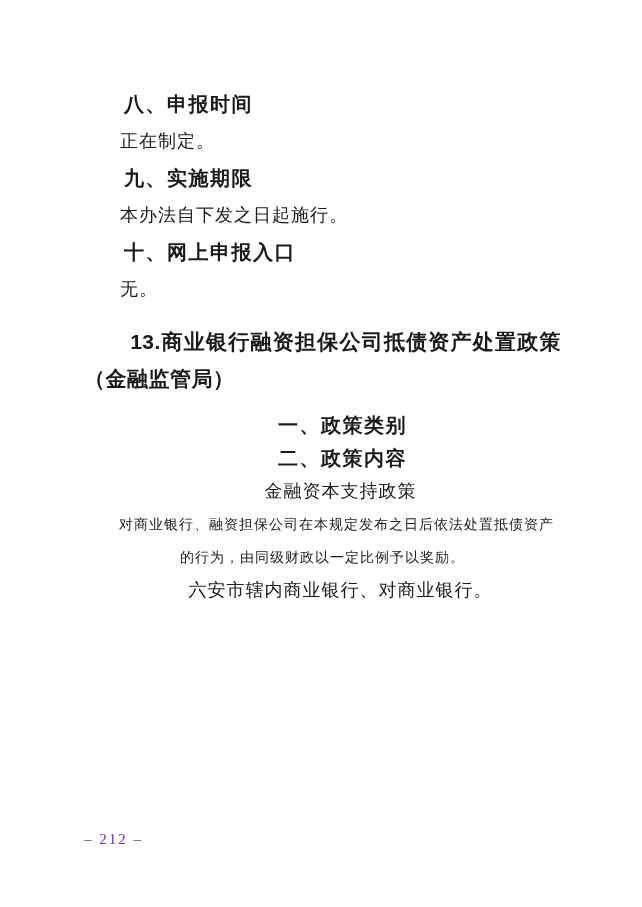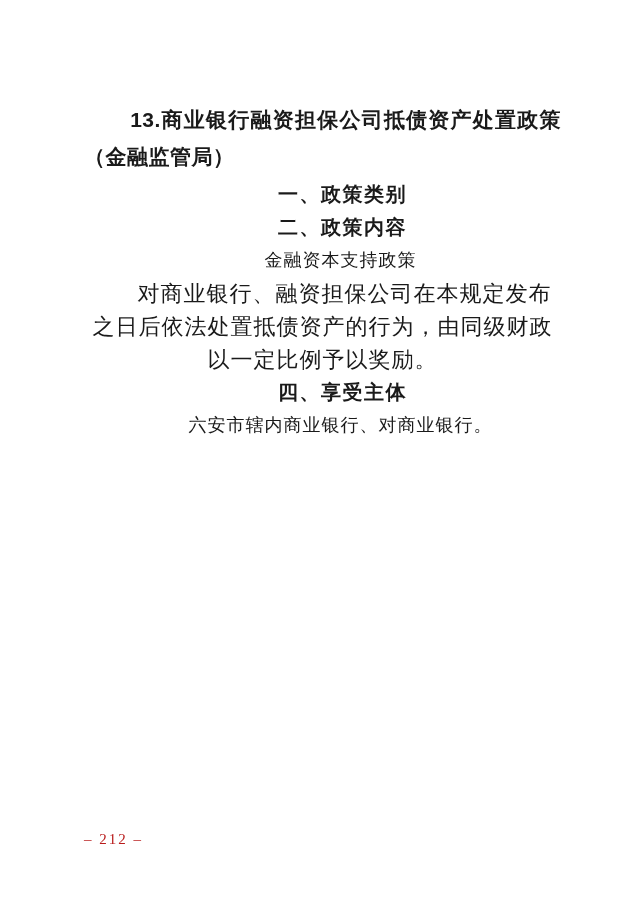--- a/index.html
+++ b/index.html
@@ -34,60 +34,67 @@
     letter-spacing: 1.5px;
     text-indent: 2em;
     white-space: nowrap;
   }
   .body-line {
     font-size: 18px;
     letter-spacing: 1px;
     text-indent: 2em;
   }
   .para {
-    font-size: 22px;
+    font-size: 14px;
     letter-spacing: 1px;
     text-indent: 2em;
     text-align: justify;
   }
   .section-title {
     font-family: "Liberation Sans", "DejaVu Sans", sans-serif;
     font-weight: 600;
     font-size: 21px;
     line-height: 37px;
     letter-spacing: 0.5px;
     text-indent: 2.2em;
     text-align: justify;
     margin-top: 15px;
-    margin-bottom: 3px;
+    margin-bottom: 12px;
   }
   .page-number {
     position: absolute;
     left: 84px;
     top: 831px;
     font-size: 15px;
     letter-spacing: 2px;
-    color: #b91c1c;
+    color: #6d28d9;
     font-family: "Liberation Serif", "DejaVu Serif", serif;
   }
 </style>
 </head>
 <body>
 
 <div class="page">
   <div class="content">
 
+    <div class="group-top">
+      <div class="line heading">八、申报时间</div>
+      <div class="line body-line">正在制定。</div>
+      <div class="line heading">九、实施期限</div>
+      <div class="line body-line">本办法自下发之日起施行。</div>
+      <div class="line heading">十、网上申报入口</div>
+      <div class="line body-line">无。</div>
+    </div>
 
     <div class="section-title">13.商业银行融资担保公司抵债资产处置政策（金融监管局）</div>
 
     <div class="group-main">
       <div class="line heading">一、政策类别</div>
       <div class="line heading">二、政策内容</div>
       <div class="line body-line">金融资本支持政策</div>
       <div class="line para">对商业银行、融资担保公司在本规定发布之日后依法处置抵债资产的行为，由同级财政以一定比例予以奖励。</div>
-      <div class="line heading">四、享受主体</div>
       <div class="line body-line">六安市辖内商业银行、对商业银行。</div>
     </div>
 
   </div>
 
   <div class="page-number">– 212 –</div>
 </div>
 
 </body></html>

